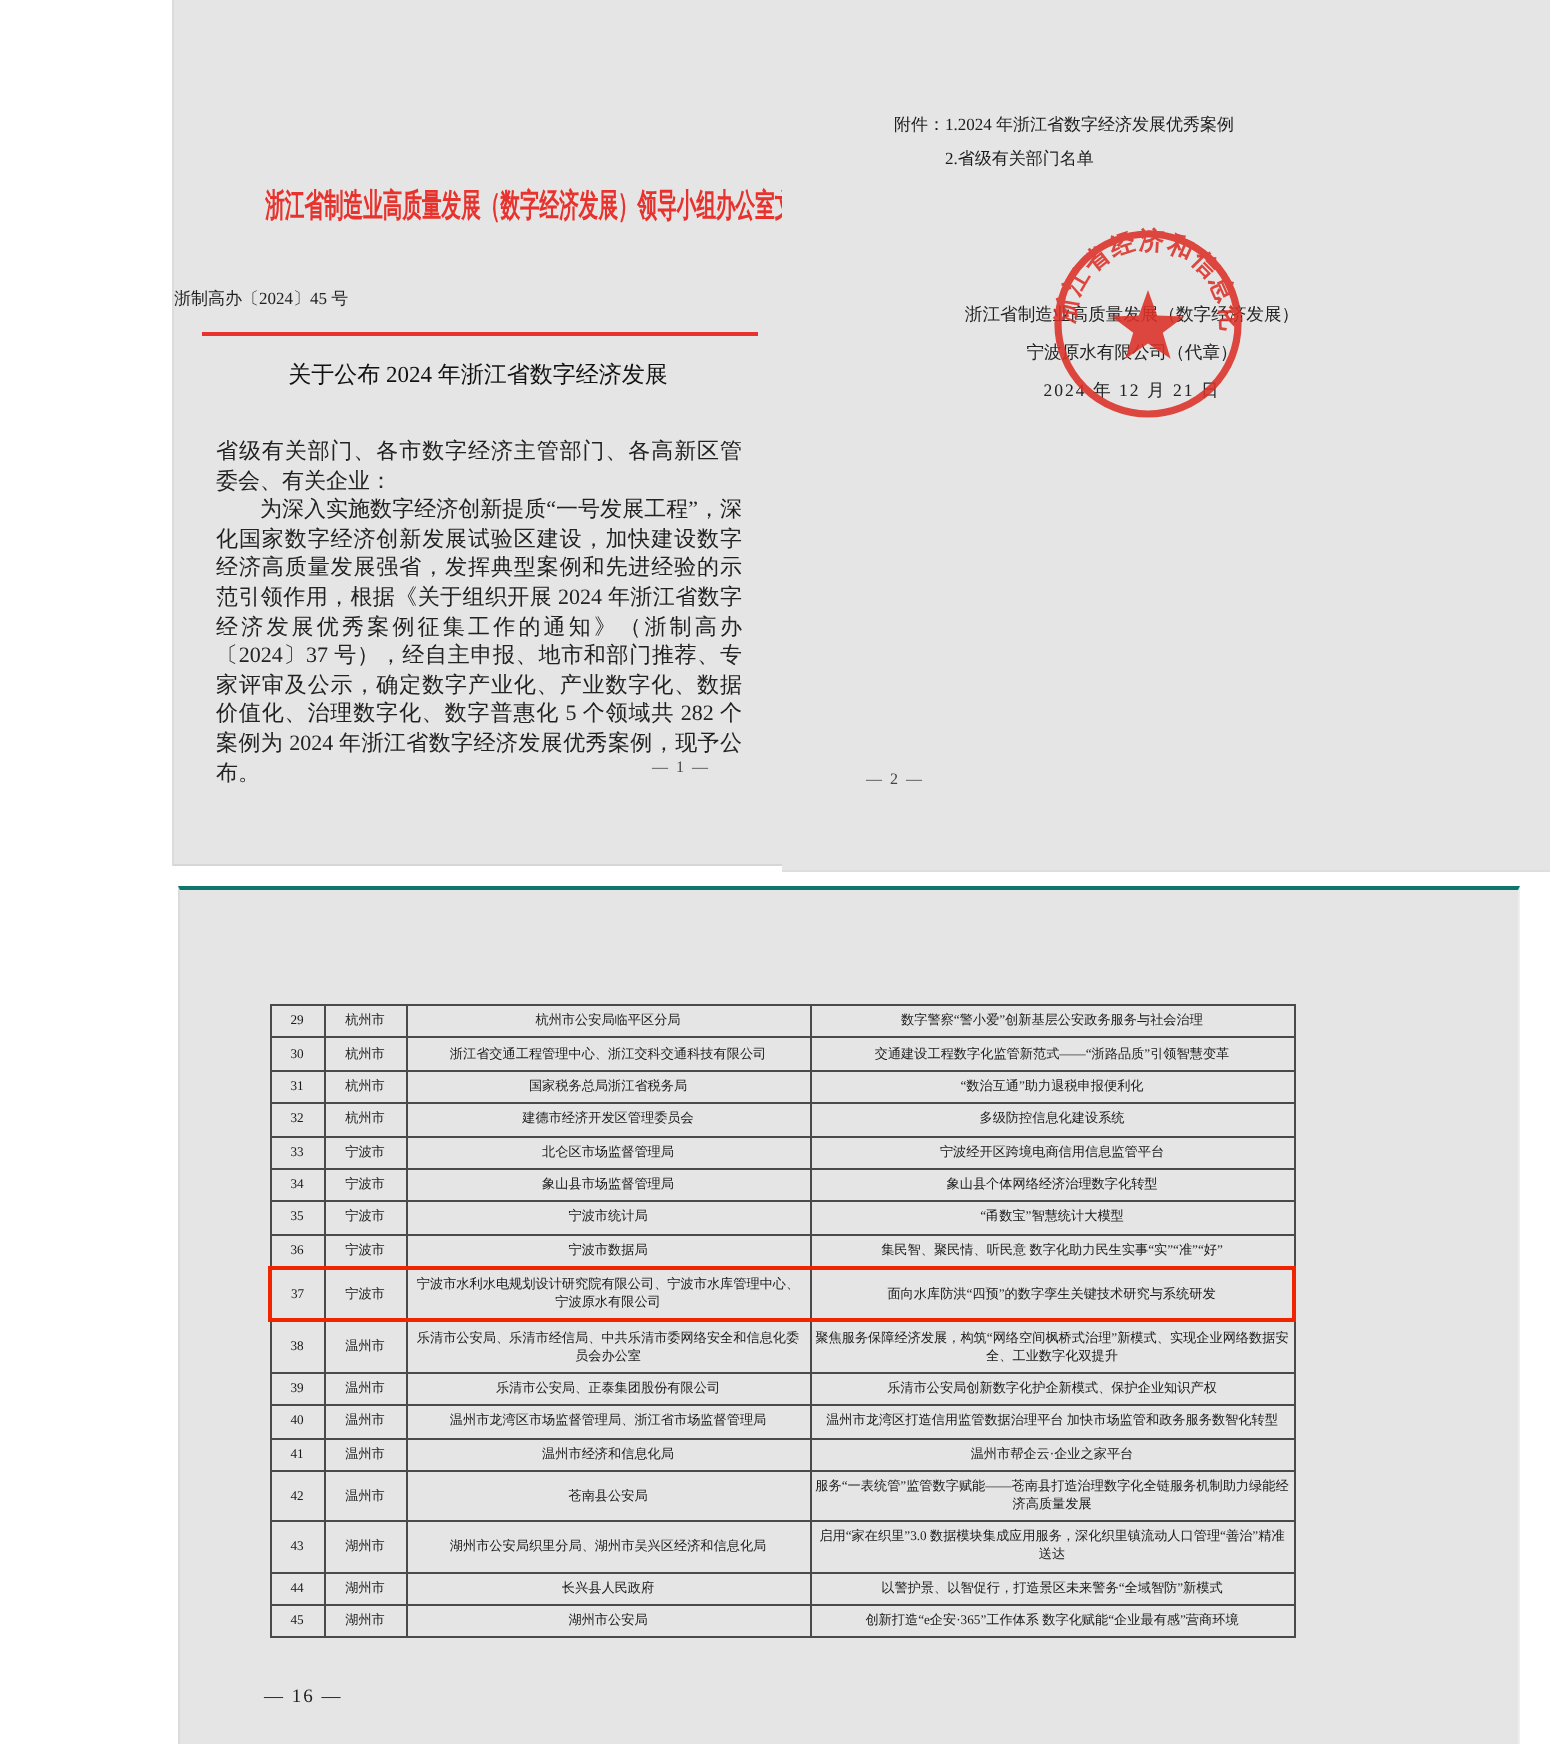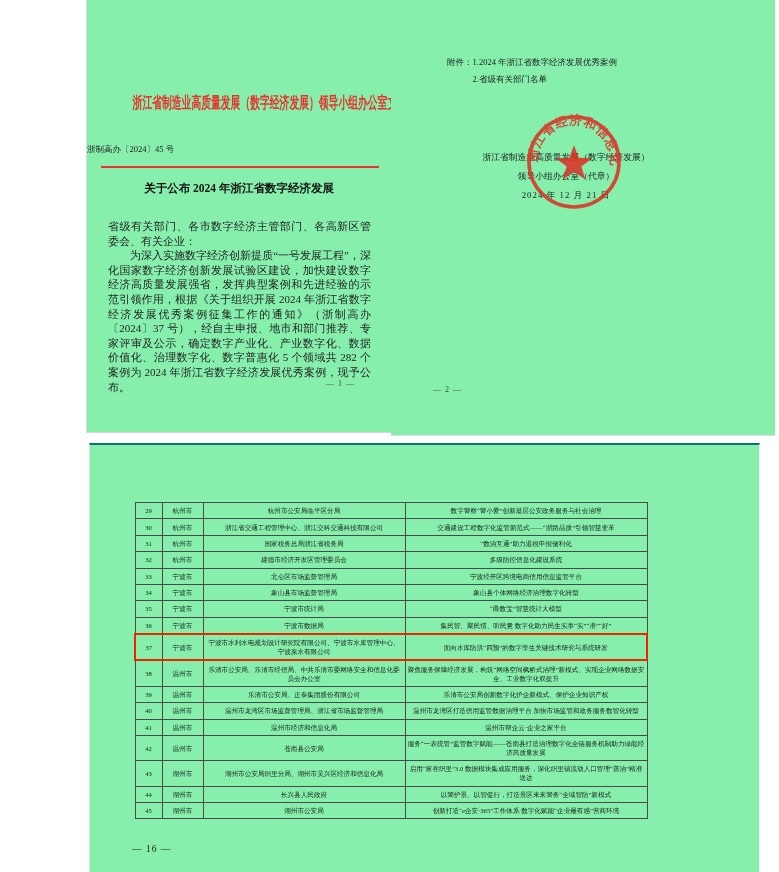--- a/index.html
+++ b/index.html
@@ -2,37 +2,37 @@
 <html><head>
 <meta charset="utf-8">
 <style>
   html,body{margin:0;padding:0;}
   body{
     width:779px;height:872px;position:relative;background:#ffffff;
     font-family:"Liberation Serif","DejaVu Serif",serif;color:#1c1c1c;
     overflow:hidden;
   }
   
-  .page{position:absolute;background:#86efac;}
+  .page{position:absolute;background:#e5e5e5;}
   #page1{left:86px;top:0;width:304px;height:432px;
     border-left:1px solid #dcdcdc;border-right:1px solid #d6d6d6;border-bottom:1px solid #d6d6d6;}
   #page2{left:391px;top:0;width:384px;height:435px;border-bottom:1px solid #dedede;}
   #page3{left:89px;top:443px;width:669px;height:429px;
     border-left:1px solid #dcdcdc;border-top:2px solid #0f766e;border-right:1px solid #eeeeee;}
 
   
   .red-header{
     position:absolute;top:93px;left:0;width:100%;text-align:center;
     font-weight:bold;font-size:14px;color:#e8322d;white-space:nowrap;
     transform:scale(0.70,1.15);transform-origin:center top;letter-spacing:0px;
   }
   .doc-number{position:absolute;top:144px;left:0;width:100%;font-size:8.5px;color:#222;}
   .red-rule{position:absolute;top:166px;left:14px;right:12px;height:2px;background:#e8322d;}
   .doc-title{position:absolute;top:181px;left:0;width:100%;text-align:center;
-    font-weight:bold;font-size:11.5px;line-height:15px;color:#111;}
+    font-weight:normal;font-size:11.5px;line-height:15px;color:#111;}
   .doc-body{position:absolute;top:219px;left:21px;width:263px;font-size:11px;line-height:14.6px;
     text-align:justify;color:#222;}
   .doc-body p{margin:0;}
   .doc-body p.indent{text-indent:2em;}
   .pagenum{font-size:8px;color:#444;letter-spacing:1px;}
   #page1 .pagenum{position:absolute;top:379px;right:36px;}
   #page2 .pagenum{position:absolute;top:385px;left:42px;}
   #page3 .pagenum{position:absolute;top:399px;left:42px;font-size:9.5px;color:#222;}
 
   
@@ -76,21 +76,21 @@
 <div class="page" id="page2">
   <div class="attachment">
     <span class="label">附件：</span>
     <span>
       <div>1.2024 年浙江省数字经济发展优秀案例</div>
       <div>2.省级有关部门名单</div>
     </span>
   </div>
   <div class="issuer">
     <div>浙江省制造业高质量发展（数字经济发展）</div>
-    <div>领导小组办公室（代章）</div>
+    <div>宁波原水有限公司（代章）</div>
     <div class="date">2024 年 12 月 21 日</div>
   </div>
   <svg class="seal" viewBox="0 0 100 100">
     <circle cx="50" cy="50" r="45" fill="none" stroke="#dd3127" stroke-width="3.6"></circle>
     <defs>
         <path id="sealArc" d="M 14,58 A 37,37 0 1 1 86,58"></path>
       </defs>
     <text fill="#dd3127" font-size="12.5" font-weight="bold" letter-spacing="1">
       <textPath href="#sealArc" startOffset="6%" id="seal-text-path">浙江省经济和信息化厅</textPath>
     </text>

